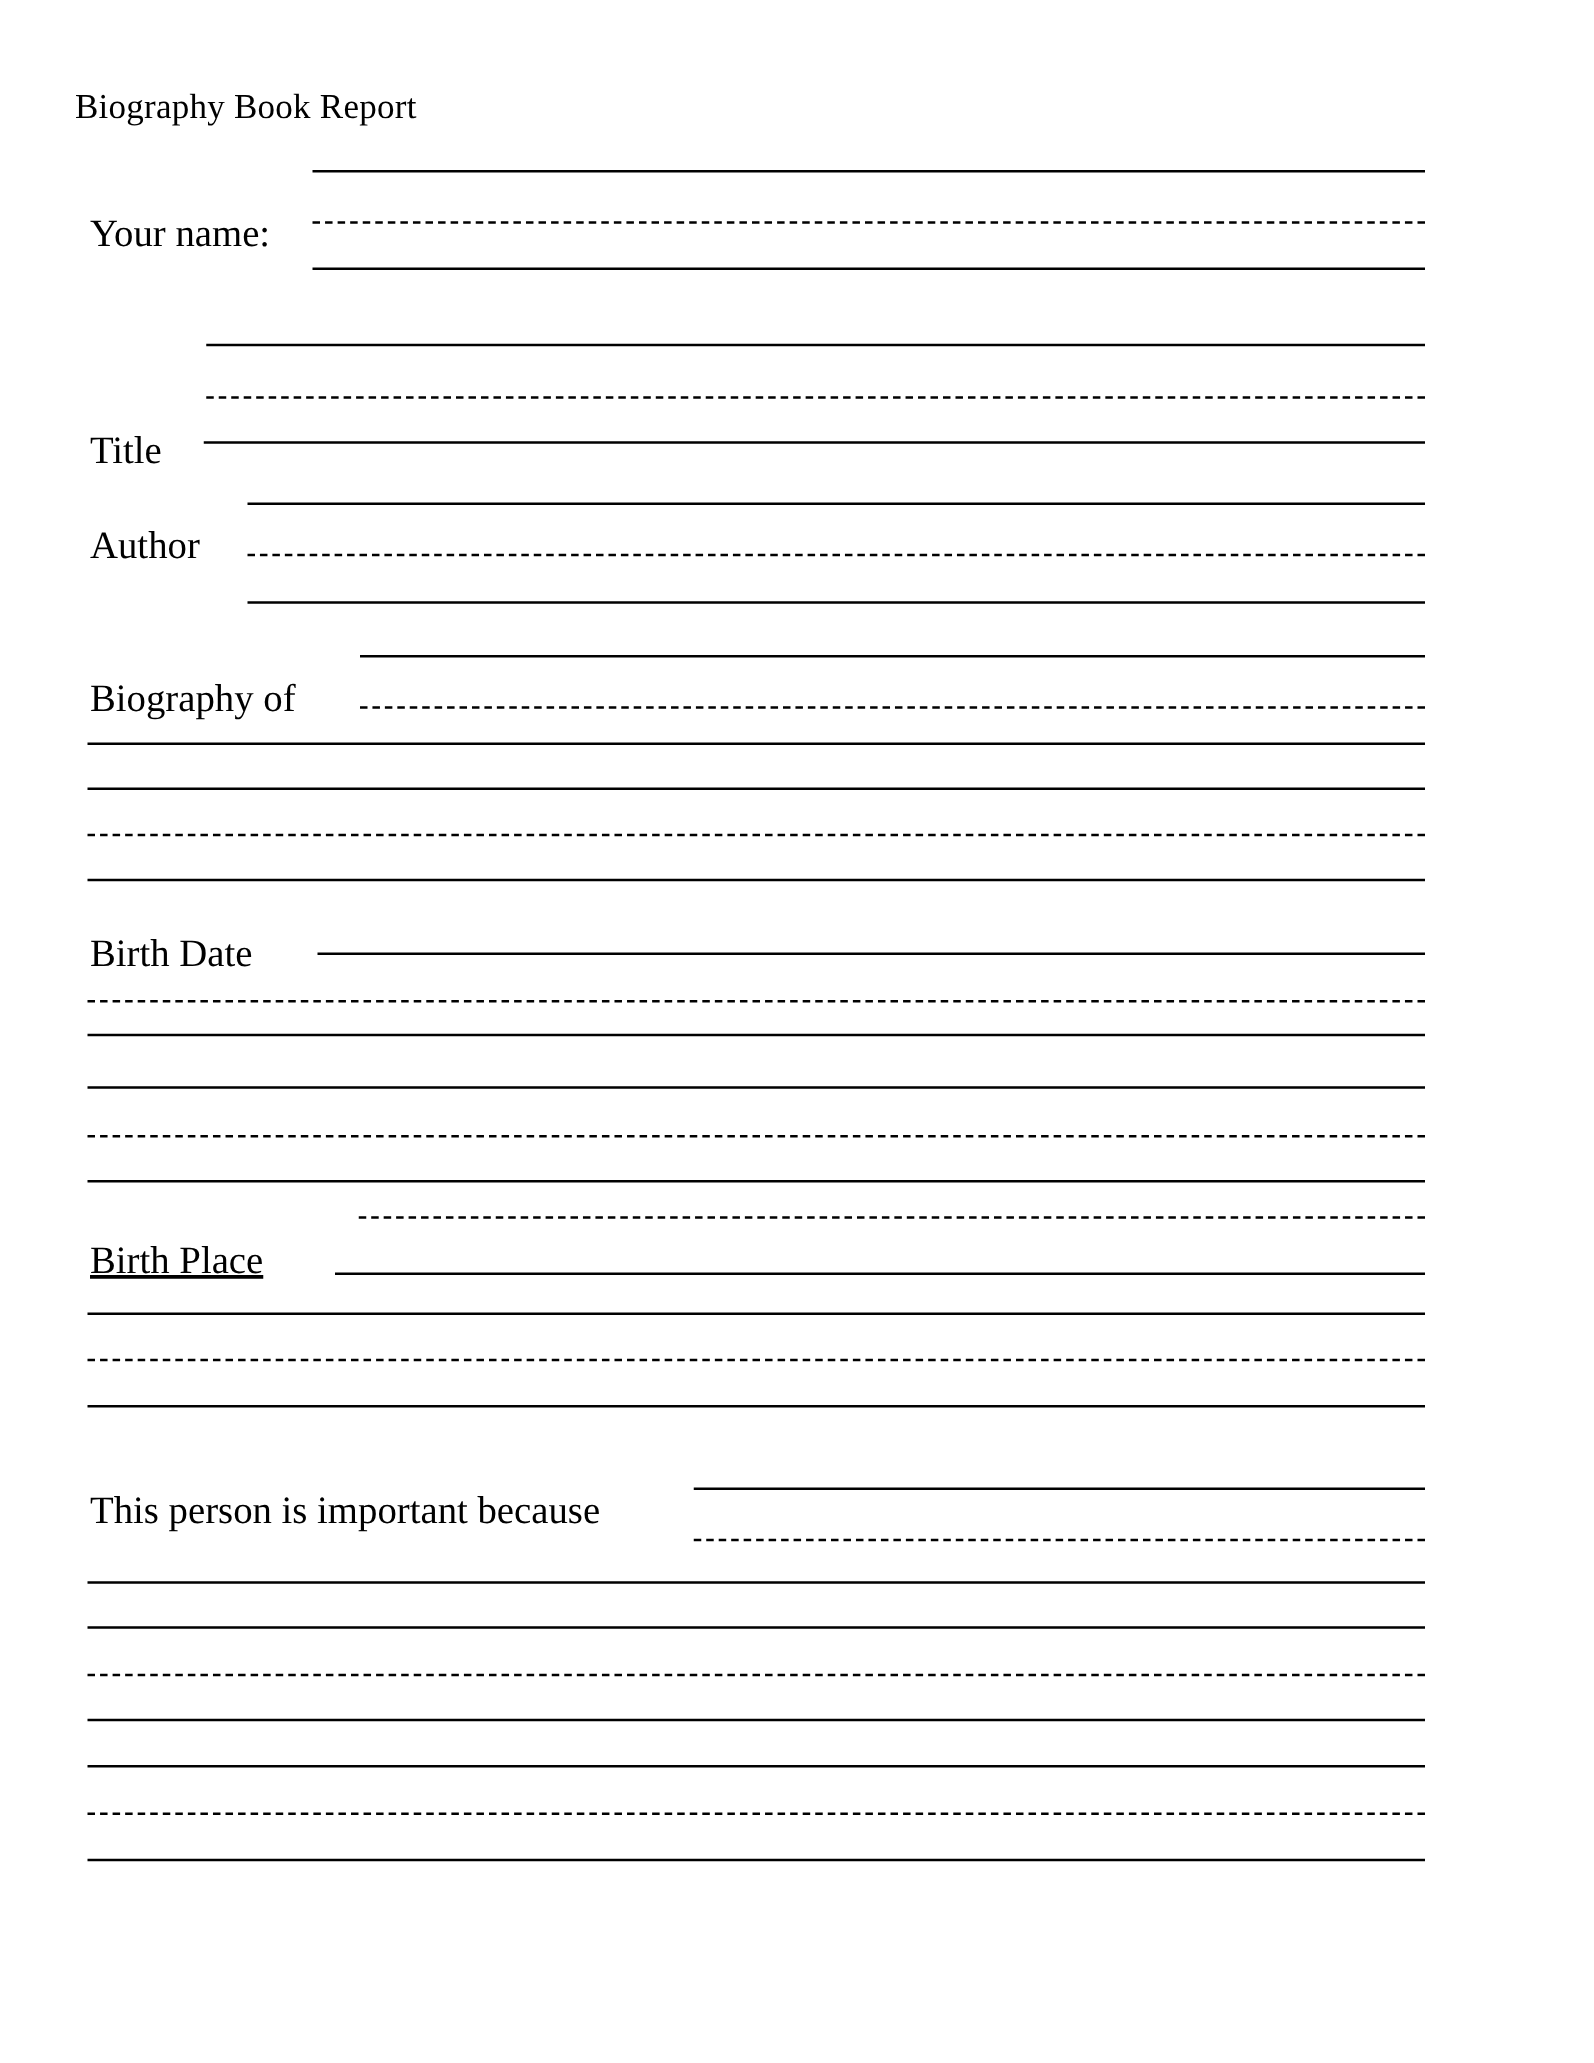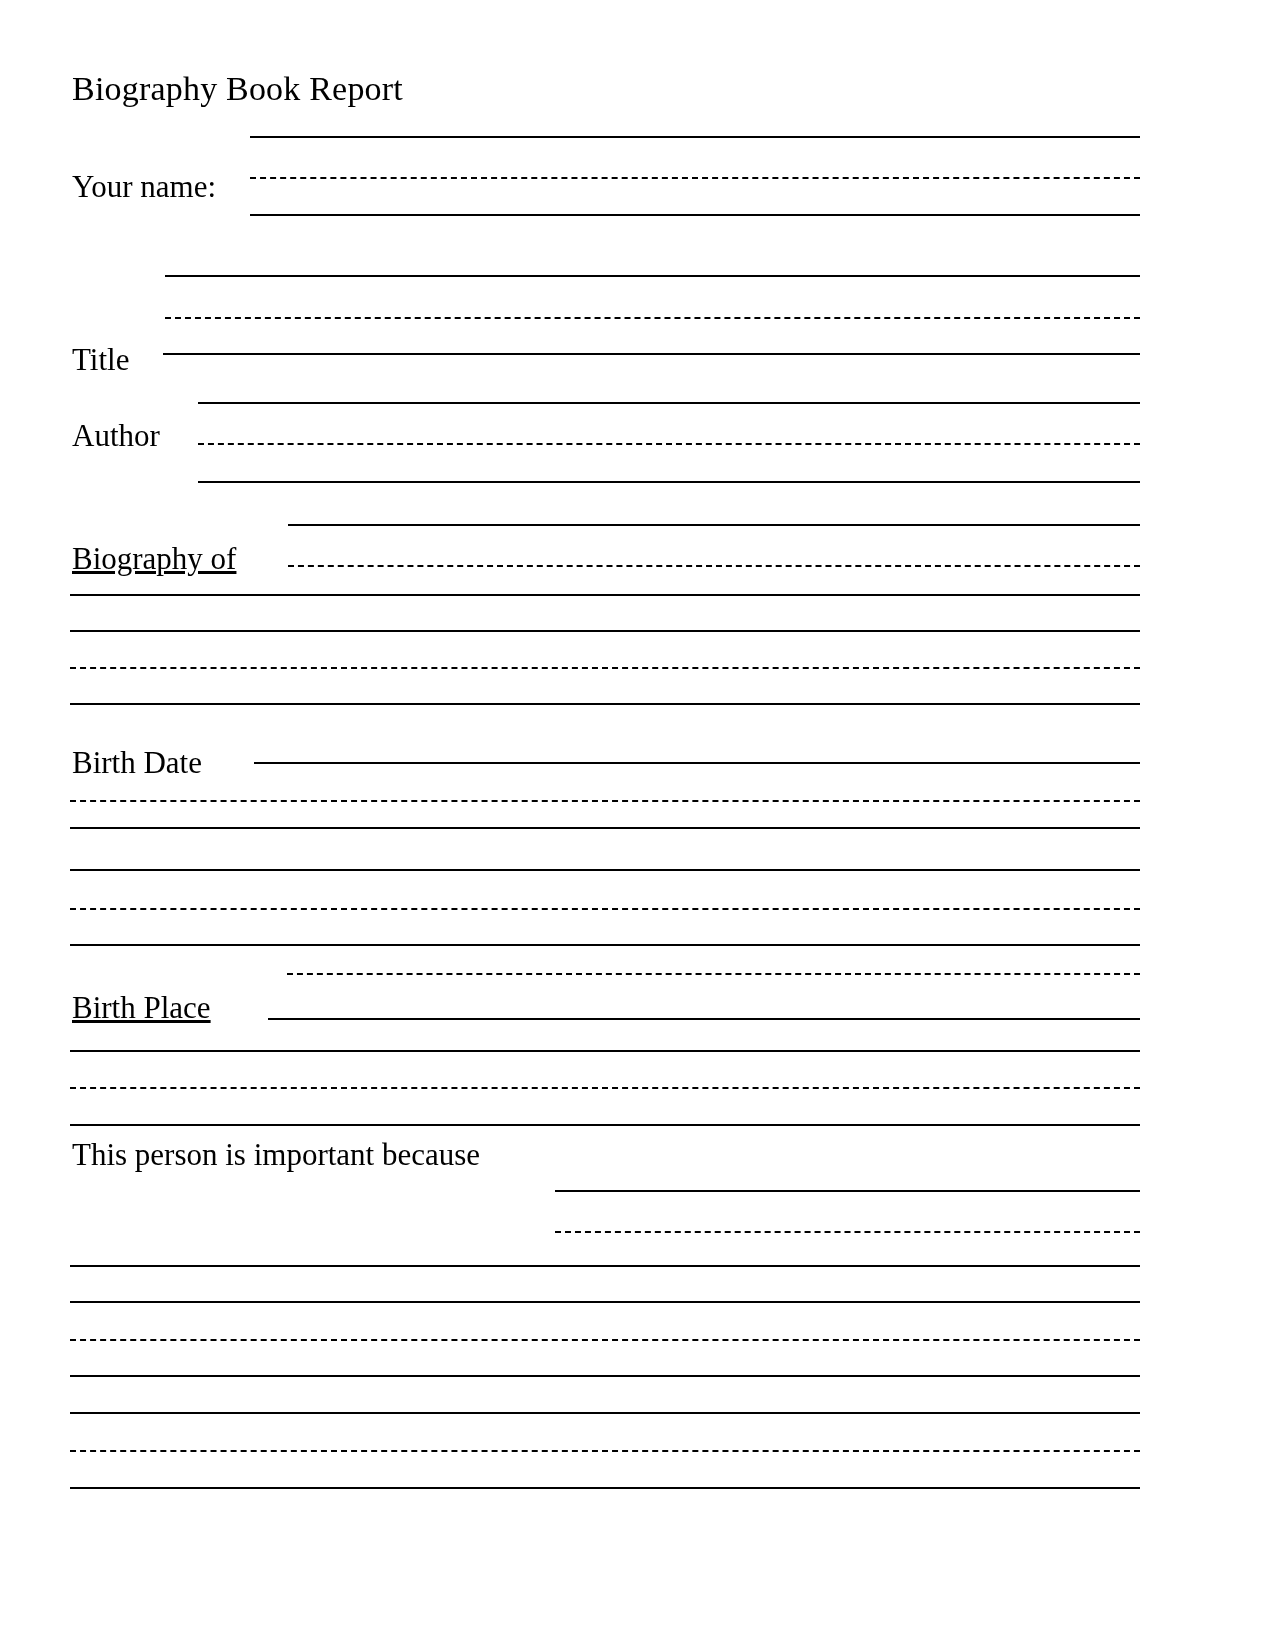--- a/index.html
+++ b/index.html
@@ -13,23 +13,23 @@
     height: 1650px;
     background: #ffffff;
     font-family: "Liberation Serif", serif;
     color: #000000;
     overflow: hidden;
   }
 
   
   .doc-title {
     position: absolute;
-    left: 72px;
+    left: 60px;
     top: 70px;
-    font-size: 34px;
+    font-size: 28px;
     letter-spacing: 0.2px;
     white-space: nowrap;
   }
 
   
   .field-label {
     position: absolute;
     font-size: 31px;
     white-space: nowrap;
     line-height: 1;
@@ -62,21 +62,21 @@
   <div class="field-label" style="left:72px; top:296px;margin-top:48px;">Title</div>
   <div class="rule" style="left:165px; top:275px; width:975px;"></div>
   <div class="rule dashed" style="left:165px; top:317px; width:975px;"></div>
   <div class="rule" style="left:163px; top:353px; width:977px;"></div>
 
   <div class="field-label" style="left:72px; top:420px;">Author</div>
   <div class="rule" style="left:198px; top:402px; width:942px;"></div>
   <div class="rule dashed" style="left:198px; top:443px; width:942px;"></div>
   <div class="rule" style="left:198px; top:481px; width:942px;"></div>
 
-  <div class="field-label" style="left:72px; top:543px;text-decoration:underline;">Biography of</div>
+  <div class="field-label" style="left:72px; top:543px;">Biography of</div>
   <div class="rule" style="left:288px; top:524px; width:852px;"></div>
   <div class="rule dashed" style="left:288px; top:565px; width:852px;"></div>
   <div class="rule" style="left:70px; top:594px; width:1070px;"></div>
 
   <div class="rule" style="left:70px; top:630px; width:1070px;"></div>
   <div class="rule dashed" style="left:70px; top:667px; width:1070px;"></div>
   <div class="rule" style="left:70px; top:703px; width:1070px;"></div>
 
   <div class="field-label" style="left:72px; top:747px;">Birth Date</div>
   <div class="rule" style="left:254px; top:762px; width:886px;"></div>
@@ -88,21 +88,21 @@
   <div class="rule" style="left:70px; top:944px; width:1070px;"></div>
 
   <div class="field-label" style="left:72px; top:992px;text-decoration:underline;">Birth Place</div>
   <div class="rule dashed" style="left:287px; top:973px; width:853px;"></div>
   <div class="rule" style="left:268px; top:1018px; width:872px;"></div>
   <div class="rule" style="left:70px; top:1050px; width:1070px;"></div>
 
   <div class="rule dashed" style="left:70px; top:1087px; width:1070px;"></div>
   <div class="rule" style="left:70px; top:1124px; width:1070px;"></div>
 
-  <div class="field-label" style="left:72px; top:1139px;">This person is important because</div>
+  <div class="field-label" style="left:72px; top:1192px;">This person is important because</div>
   <div class="rule" style="left:555px; top:1190px; width:585px;"></div>
   <div class="rule dashed" style="left:555px; top:1231px; width:585px;"></div>
   <div class="rule" style="left:70px; top:1265px; width:1070px;"></div>
 
   <div class="rule" style="left:70px; top:1301px; width:1070px;"></div>
   <div class="rule dashed" style="left:70px; top:1339px; width:1070px;"></div>
   <div class="rule" style="left:70px; top:1375px; width:1070px;"></div>
 
   <div class="rule" style="left:70px; top:1412px; width:1070px;"></div>
   <div class="rule dashed" style="left:70px; top:1450px; width:1070px;"></div>

